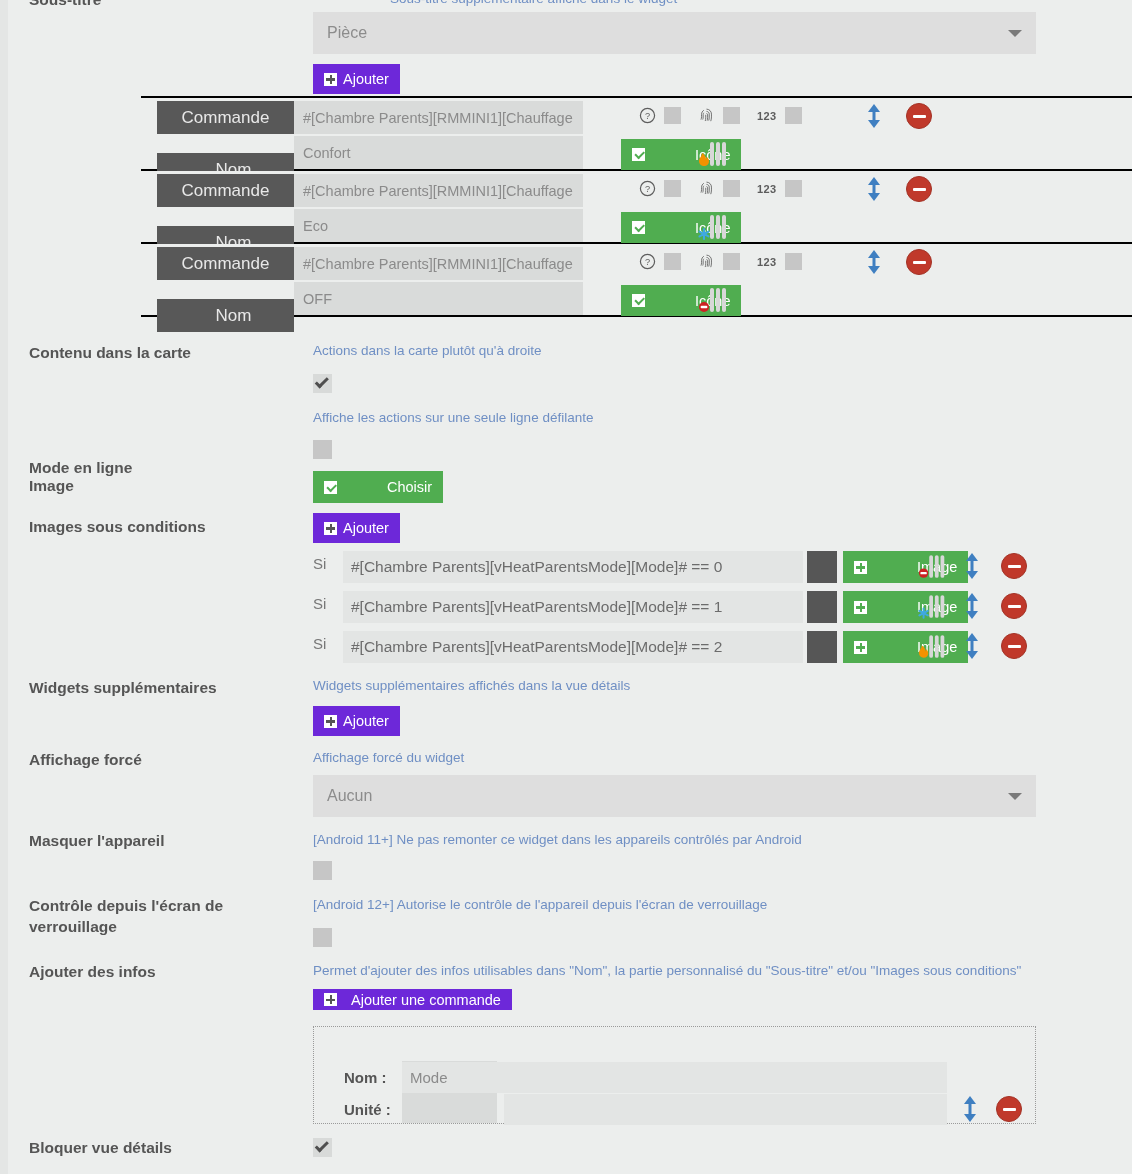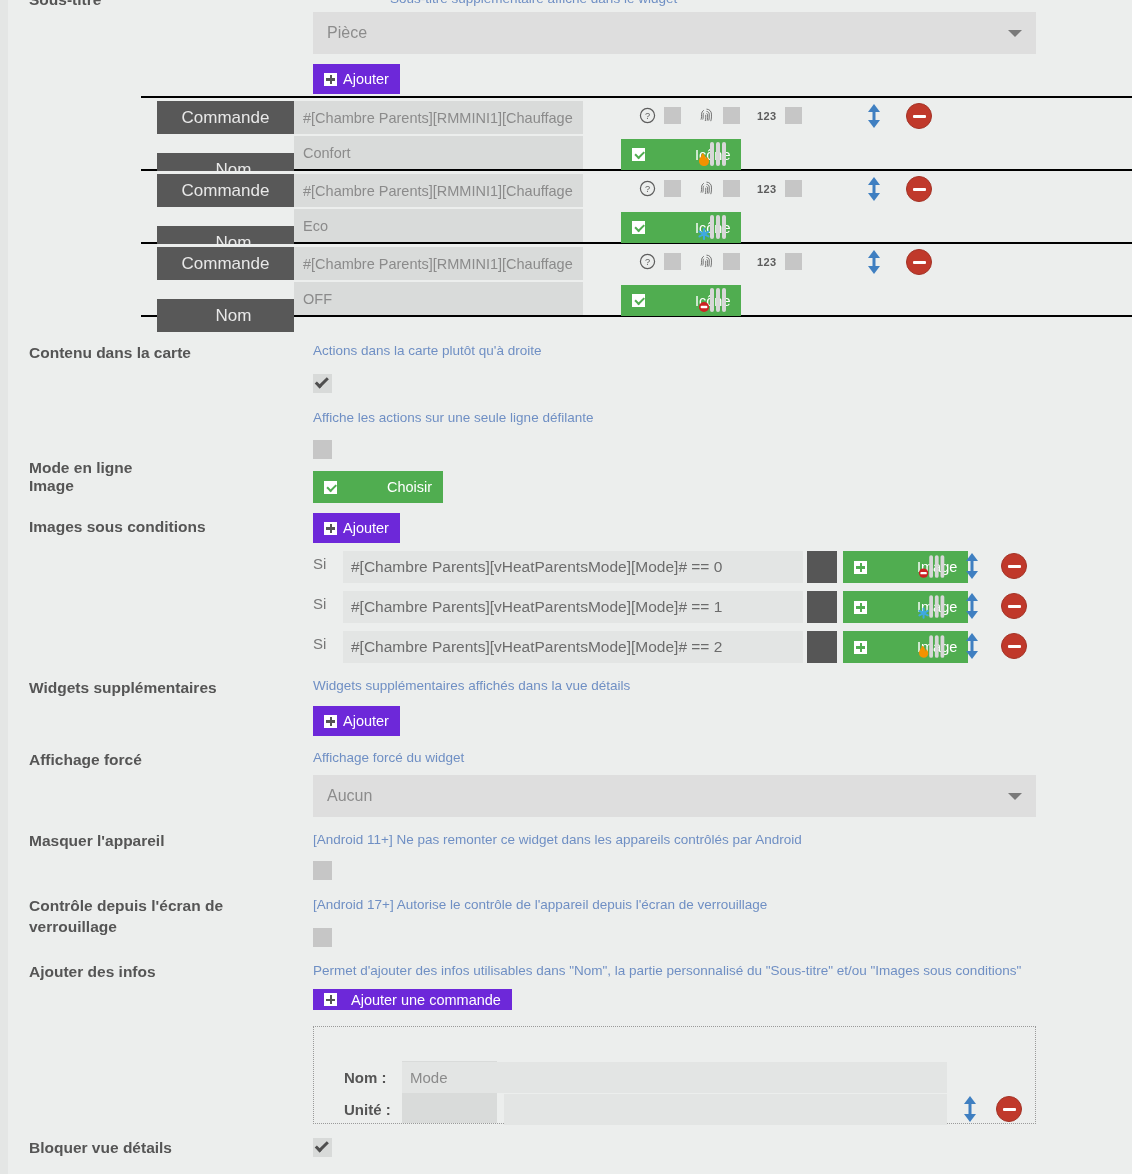--- a/index.html
+++ b/index.html
@@ -548,21 +548,21 @@
     <span class="caret"></span>
   </div>
 
   <div class="lbl" style="top:831px;">Masquer l'appareil</div>
   <div class="hint" style="top:832px;">[Android 11+] Ne pas remonter ce widget dans les appareils contrôlés par Android</div>
   <div class="cbox unchecked" style="left:313px; top:861px;">
     
   </div>
 
   <div class="lbl" style="top:896px; width:250px;">Contrôle depuis l'écran de verrouillage</div>
-  <div class="hint" style="top:897px;">[Android 17+] Autorise le contrôle de l'appareil depuis l'écran de verrouillage</div>
+  <div class="hint" style="top:897px;">[Android 12+] Autorise le contrôle de l'appareil depuis l'écran de verrouillage</div>
   <div class="cbox unchecked" style="left:313px; top:928px;">
     
   </div>
 
   <div class="lbl" style="top:962px;">Ajouter des infos</div>
   <div class="hint" style="top:963px;">Permet d'ajouter des infos utilisables dans "Nom", la partie personnalisé du "Sous-titre" et/ou "Images sous conditions"</div>
   <div class="btn gray" style="left:313px; top:989px; height:21px;gap:8px;">
     <span class="plusbox"></span>
     <span>Ajouter une commande</span>
   </div>

